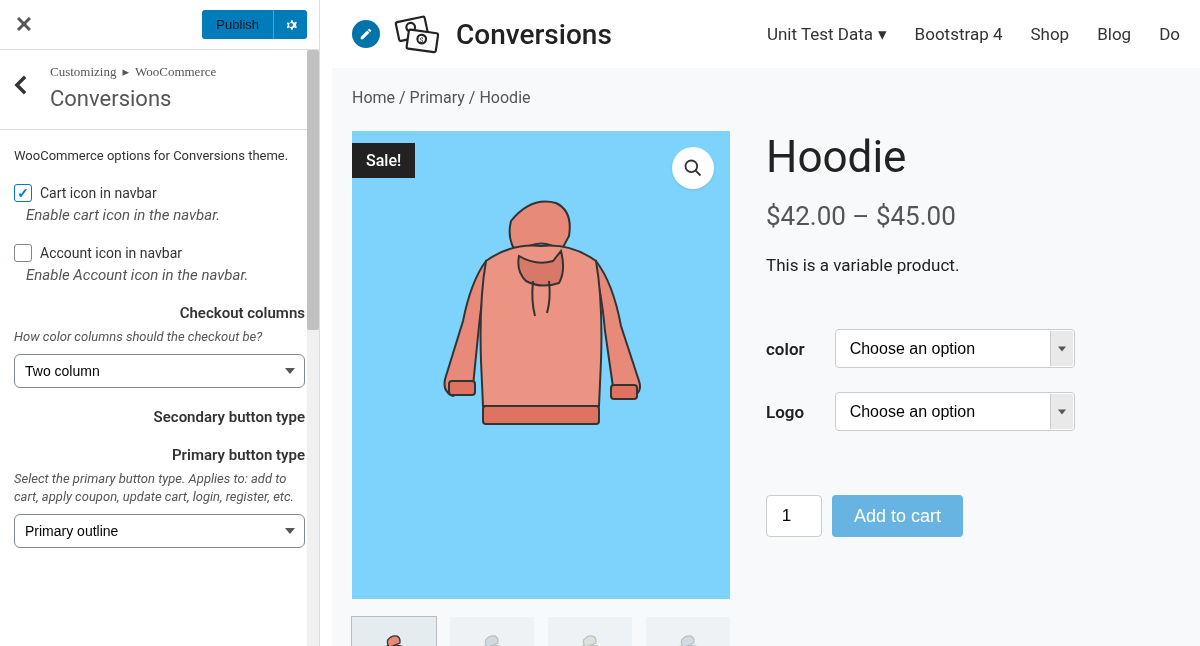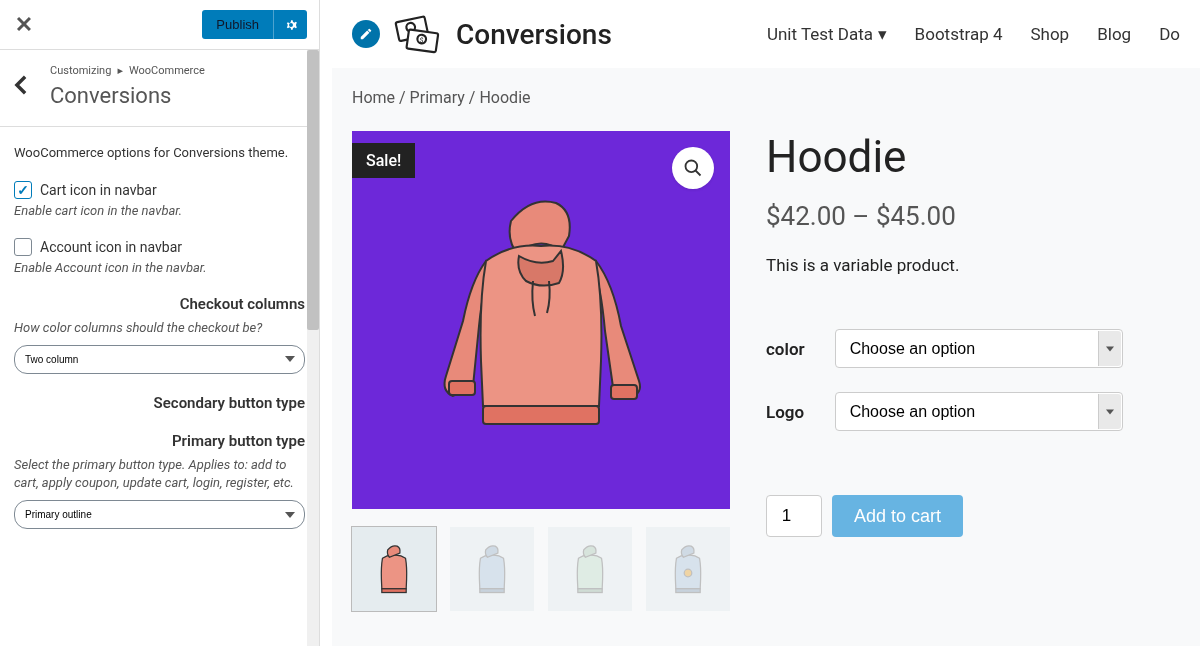--- a/index.html
+++ b/index.html
@@ -11,76 +11,76 @@
 .sidebar-scroll-thumb { position: absolute; top: 0; width: 12px; height: 280px; background: #c1c1c1; border-radius: 2px; }
 
 .sidebar-top { height: 50px; display: flex; align-items: center; justify-content: space-between; padding: 0 12px; border-bottom: 1px solid #ddd; }
 .close-x { font-size: 22px; font-weight: bold; color: #555; cursor: pointer; width: 24px; text-align: center; }
 .publish-group { display: flex; gap: 0; }
 .publish-btn { background: #007cba; color: #0f172a; padding: 7px 14px; border: none; border-radius: 3px 0 0 3px; font-size: 13px; cursor: pointer; }
 .gear-btn { background: #007cba; color: #fff; width: 34px; border: none; border-left: 1px solid rgba(255,255,255,0.3); border-radius: 0 3px 3px 0; cursor: pointer; display: flex; align-items: center; justify-content: center; }
 
 .breadcrumb-panel { padding: 14px 14px 18px 50px; position: relative; border-bottom: 1px solid #ddd; }
 .back-chevron { position: absolute; left: 14px; top: 24px; font-size: 22px; color: #333; cursor: pointer; }
-.bc-line { font-size: 11px; color: #555; display: flex; align-items: center; gap: 6px; }
+.bc-line { font-size: 13px; color: #555; display: flex; align-items: center; gap: 6px; font-family: Liberation Serif, serif; }
 .bc-title { font-size: 22px; color: #555; font-weight: 400; margin-top: 6px; }
 
 .sidebar-body { padding: 16px 14px; overflow-y: auto; }
 .desc-text { font-size: 13px; color: #333; line-height: 1.5; margin-bottom: 18px; }
 
 .check-group { margin-bottom: 20px; }
 .check-row { display: flex; align-items: center; gap: 8px; margin-bottom: 4px; }
 .checkbox { width: 18px; height: 18px; border: 1px solid #7e8993; border-radius: 3px; display: flex; align-items: center; justify-content: center; background: #fff; cursor: pointer; }
 .checkbox.checked { border-color: #007cba; }
 .checkbox.checked::after { content: "✓"; color: #007cba; font-weight: bold; font-size: 14px; }
 .check-label { font-size: 14px; color: #333; }
-.check-desc { font-size: 13px; color: #555; font-style: italic; margin-left: 0; }
+.check-desc { font-size: 15px; color: #555; font-style: italic; margin-left: 12px; }
 
 .field-group { margin-bottom: 20px; }
 .field-label { font-size: 15px; font-weight: 600; color: #333; margin-bottom: 6px; text-align: right; }
 .field-desc { font-size: 13px; color: #555; font-style: italic; margin-bottom: 8px; line-height: 1.4; }
-.field-select { width: 100%; padding: 8px 30px 8px 10px; border: 1px solid #7e8993; border-radius: 13px; font-size: 10px; background: #fff; appearance: none; position: relative; }
+.field-select { width: 100%; padding: 8px 30px 8px 10px; border: 1px solid #7e8993; border-radius: 6px; font-size: 14px; background: #fff; appearance: none; position: relative; }
 .select-wrap { position: relative; }
 .select-wrap::after { content: ""; position: absolute; right: 10px; top: 50%; transform: translateY(-50%); width: 0; height: 0; border-left: 5px solid transparent; border-right: 5px solid transparent; border-top: 6px solid #555; pointer-events: none; }
 
 
 .preview { position: absolute; left: 332px; top: 0; right: 0; height: 646px; background: #fff; overflow: hidden; }
 .preview-header { height: 68px; display: flex; align-items: center; padding: 0 20px; gap: 12px; }
 .edit-circle { width: 28px; height: 28px; border-radius: 50%; background: #0073aa; display: flex; align-items: center; justify-content: center; flex-shrink: 0; }
 .logo-svg { width: 52px; height: 44px; }
 .brand { font-size: 28px; font-weight: 500; color: #222; }
 .nav { margin-left: auto; display: flex; gap: 28px; font-size: 17px; color: #333; align-items: center; }
 .nav-item { display: flex; align-items: center; gap: 5px; cursor: pointer; white-space: nowrap; }
 
 .preview-body { padding: 20px 20px 0 20px; background: #f8f9fa; height: 578px; }
 .crumbs { font-size: 16px; color: #555; margin-bottom: 24px; }
 .crumbs a { color: #555; }
 
 .product-layout { display: flex; gap: 36px; }
 .product-images { width: 378px; }
-.main-image { position: relative; width: 378px; height: 378px; background: #6d28d9; }
+.main-image { position: relative; width: 378px; height: 468px; background: #7dd3fc; }
 .sale-badge { position: absolute; top: 12px; left: 0; background: #222; color: #fff; padding: 8px 14px; font-size: 16px; font-weight: 500; z-index: 2; }
 .zoom-btn { position: absolute; top: 16px; right: 16px; width: 42px; height: 42px; border-radius: 50%; background: #fff; display: flex; align-items: center; justify-content: center; cursor: pointer; z-index: 2; box-shadow: 0 1px 3px rgba(0,0,0,0.1); }
 
 .thumbs { display: flex; gap: 14px; margin-top: 18px; }
 .thumb { width: 84px; height: 84px; background: #e5ecef; cursor: pointer; position: relative; }
 .thumb.active { outline: 1px solid #bbb; }
 .thumb.dim { opacity: 0.5; }
 
 .product-info { flex: 1; }
 .product-title { font-size: 44px; font-weight: 400; color: #222; margin-bottom: 18px; }
 .product-price { font-size: 26px; color: #555; margin-bottom: 24px; }
 .product-desc { font-size: 17px; color: #222; margin-bottom: 30px; }
 
 .variations { display: table; border-spacing: 0 24px; }
 .var-row { display: table-row; }
 .var-label { display: table-cell; font-size: 17px; font-weight: 600; color: #222; padding-right: 30px; vertical-align: middle; }
 .var-select-cell { display: table-cell; }
 .var-select-wrap { position: relative; display: inline-block; }
-.var-select { width: 288px; padding: 10px 32px 10px 14px; border: 1px solid #ccc; border-radius: 4px; font-size: 16px; background: #fff; appearance: none; }
+.var-select { width: 240px; padding: 10px 32px 10px 14px; border: 1px solid #ccc; border-radius: 4px; font-size: 16px; background: #fff; appearance: none; }
 .var-select-wrap::after { content: ""; position: absolute; right: 2px; top: 2px; bottom: 2px; width: 22px; background: #e9e9e9; border-left: 1px solid #ccc; border-radius: 0 3px 3px 0; pointer-events: none; }
 .var-select-wrap::before { content: ""; position: absolute; right: 9px; top: 50%; transform: translateY(-50%); width: 0; height: 0; border-left: 4px solid transparent; border-right: 4px solid transparent; border-top: 5px solid #555; z-index: 1; pointer-events: none; }
 
 .cart-row { display: flex; gap: 10px; margin-top: 40px; align-items: stretch; }
 .qty-input { width: 56px; padding: 10px 6px; border: 1px solid #ccc; border-radius: 4px; font-size: 17px; text-align: center; }
 .add-cart-btn { background: #4ea8de; color: #fff; border: none; padding: 0 22px; font-size: 18px; border-radius: 4px; cursor: pointer; opacity: 0.85; }
 </style>
 </head>
 <body>
 

